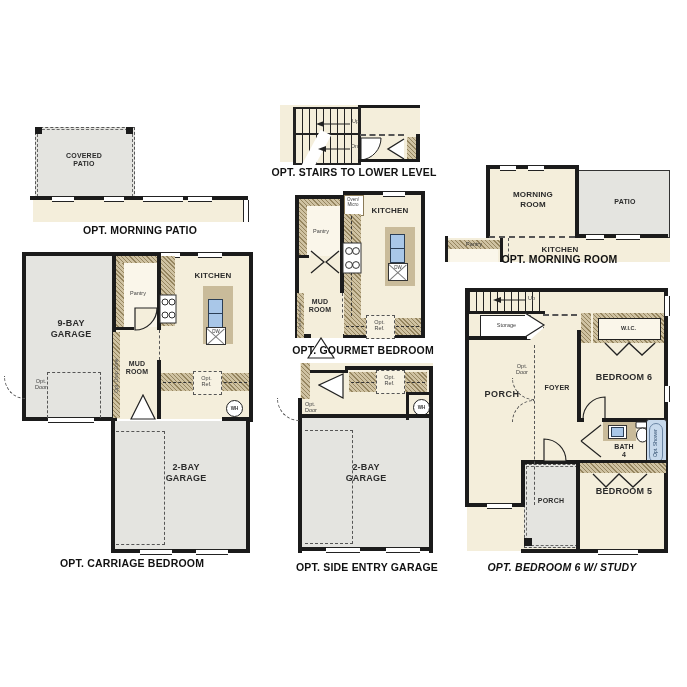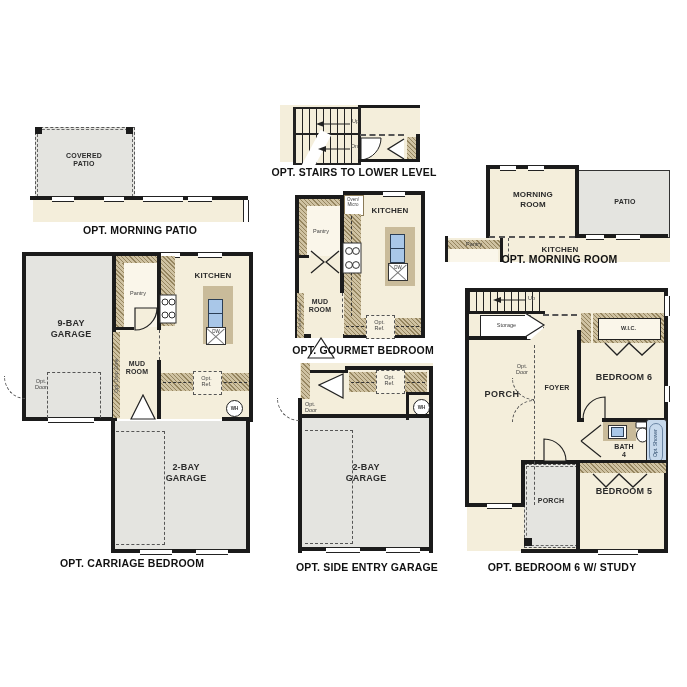--- a/index.html
+++ b/index.html
@@ -404,16 +404,16 @@
     <div class="abs" style="left:543px;top:436px;">
       <svg width="26" height="26">
           <path d="M1 25 L1 3 A22 22 0 0 1 23 25 Z" fill="#f4eedb" stroke="#222" stroke-width="1.2"></path>
         </svg>
     </div>
     <div class="abs" style="left:524px;top:312px;">
       <svg width="22" height="26">
           <path d="M1 1 L20 13 L1 25" fill="#fff" stroke="#222" stroke-width="1.2"></path>
         </svg>
     </div>
-    <div class="abs title" style="left:452px;top:561px;width:220px;">OPT. BEDROOM 6 W/ STUDY</div>
+    <div class="abs title" style="left:452px;top:561px;width:220px;font-style:italic;">OPT. BEDROOM 6 W/ STUDY</div>
   </div>
 
 </div>
 
 </body></html>

